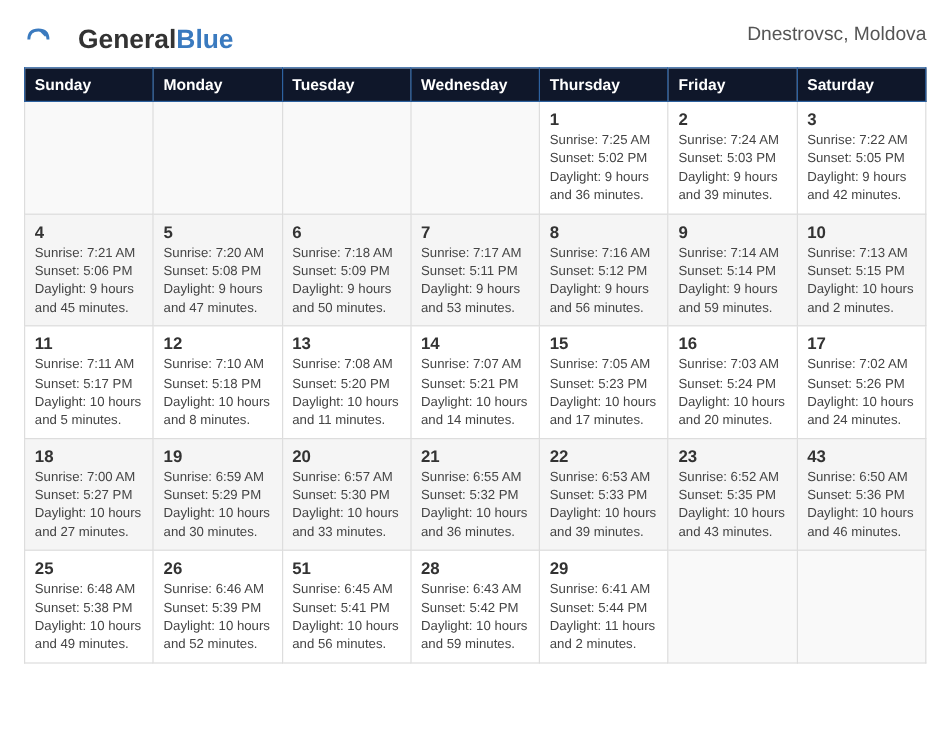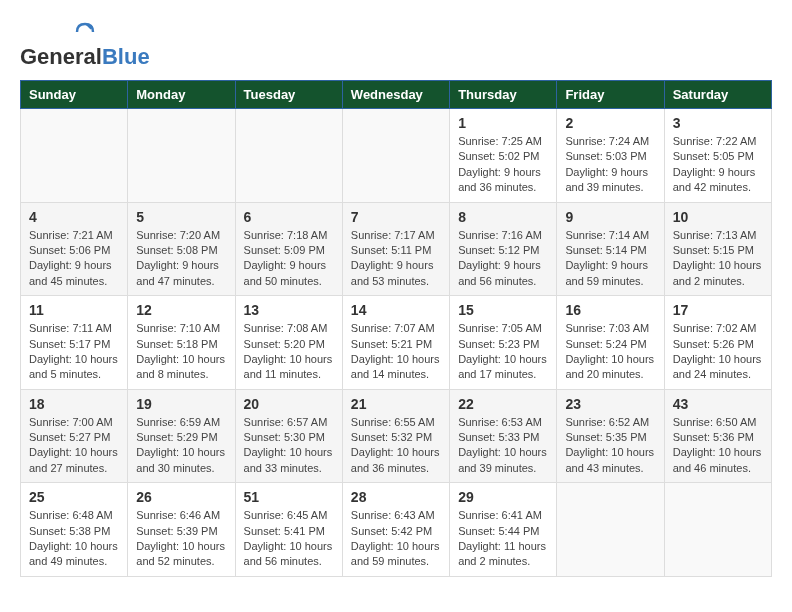--- a/index.html
+++ b/index.html
@@ -12,22 +12,21 @@
     }
     .header {
       display: flex;
       justify-content: space-between;
       align-items: flex-start;
       margin-bottom: 10px;
     }
     .logo {
       display: flex;
       align-items: center;
-      gap: 0;
-      flex-direction: column;
+      gap: 21px;
     }
     .logo-text-general {
       font-size: 22px;
       font-weight: bold;
       color: #333;
     }
     .logo-text-blue {
       font-size: 22px;
       font-weight: bold;
       color: #3a7abf;
@@ -47,21 +46,21 @@
     .subtitle {
       font-size: 16px;
       color: #555;
     }
     .calendar {
       width: 100%;
       border-collapse: collapse;
       border: 1px solid #ccc;
     }
     .calendar th {
-      background-color: #14532d;
+      background-color: #0f172a;
       color: white;
       text-align: left;
       padding: 6px 8px;
       font-size: 13px;
       border: 1px solid #2d62a0;
     }
     .calendar td {
       vertical-align: top;
       padding: 6px 8px;
       border: 1px solid #ddd;
@@ -102,20 +101,21 @@
   <div class="logo">
     <svg class="logo-icon" viewBox="0 0 30 30" xmlns="http://www.w3.org/2000/svg">
       <path d="M5 15 Q5 5 15 5 Q25 5 25 15" fill="none" stroke="#3a7abf" stroke-width="3"></path>
       <path d="M15 5 L22 12 L25 8" fill="#3a7abf"></path>
     </svg>
     <div>
       <span class="logo-text-general">General</span><span class="logo-text-blue">Blue</span>
     </div>
   </div>
   <div class="title-block">
+    <div class="subtitle">Dnestrovsc, Moldova</div>
   </div>
 </div>
 
 <table class="calendar">
   <thead>
     <tr>
     <th>Sunday</th>
         <th>Monday</th>
         <th>Tuesday</th>
         <th>Wednesday</th>

